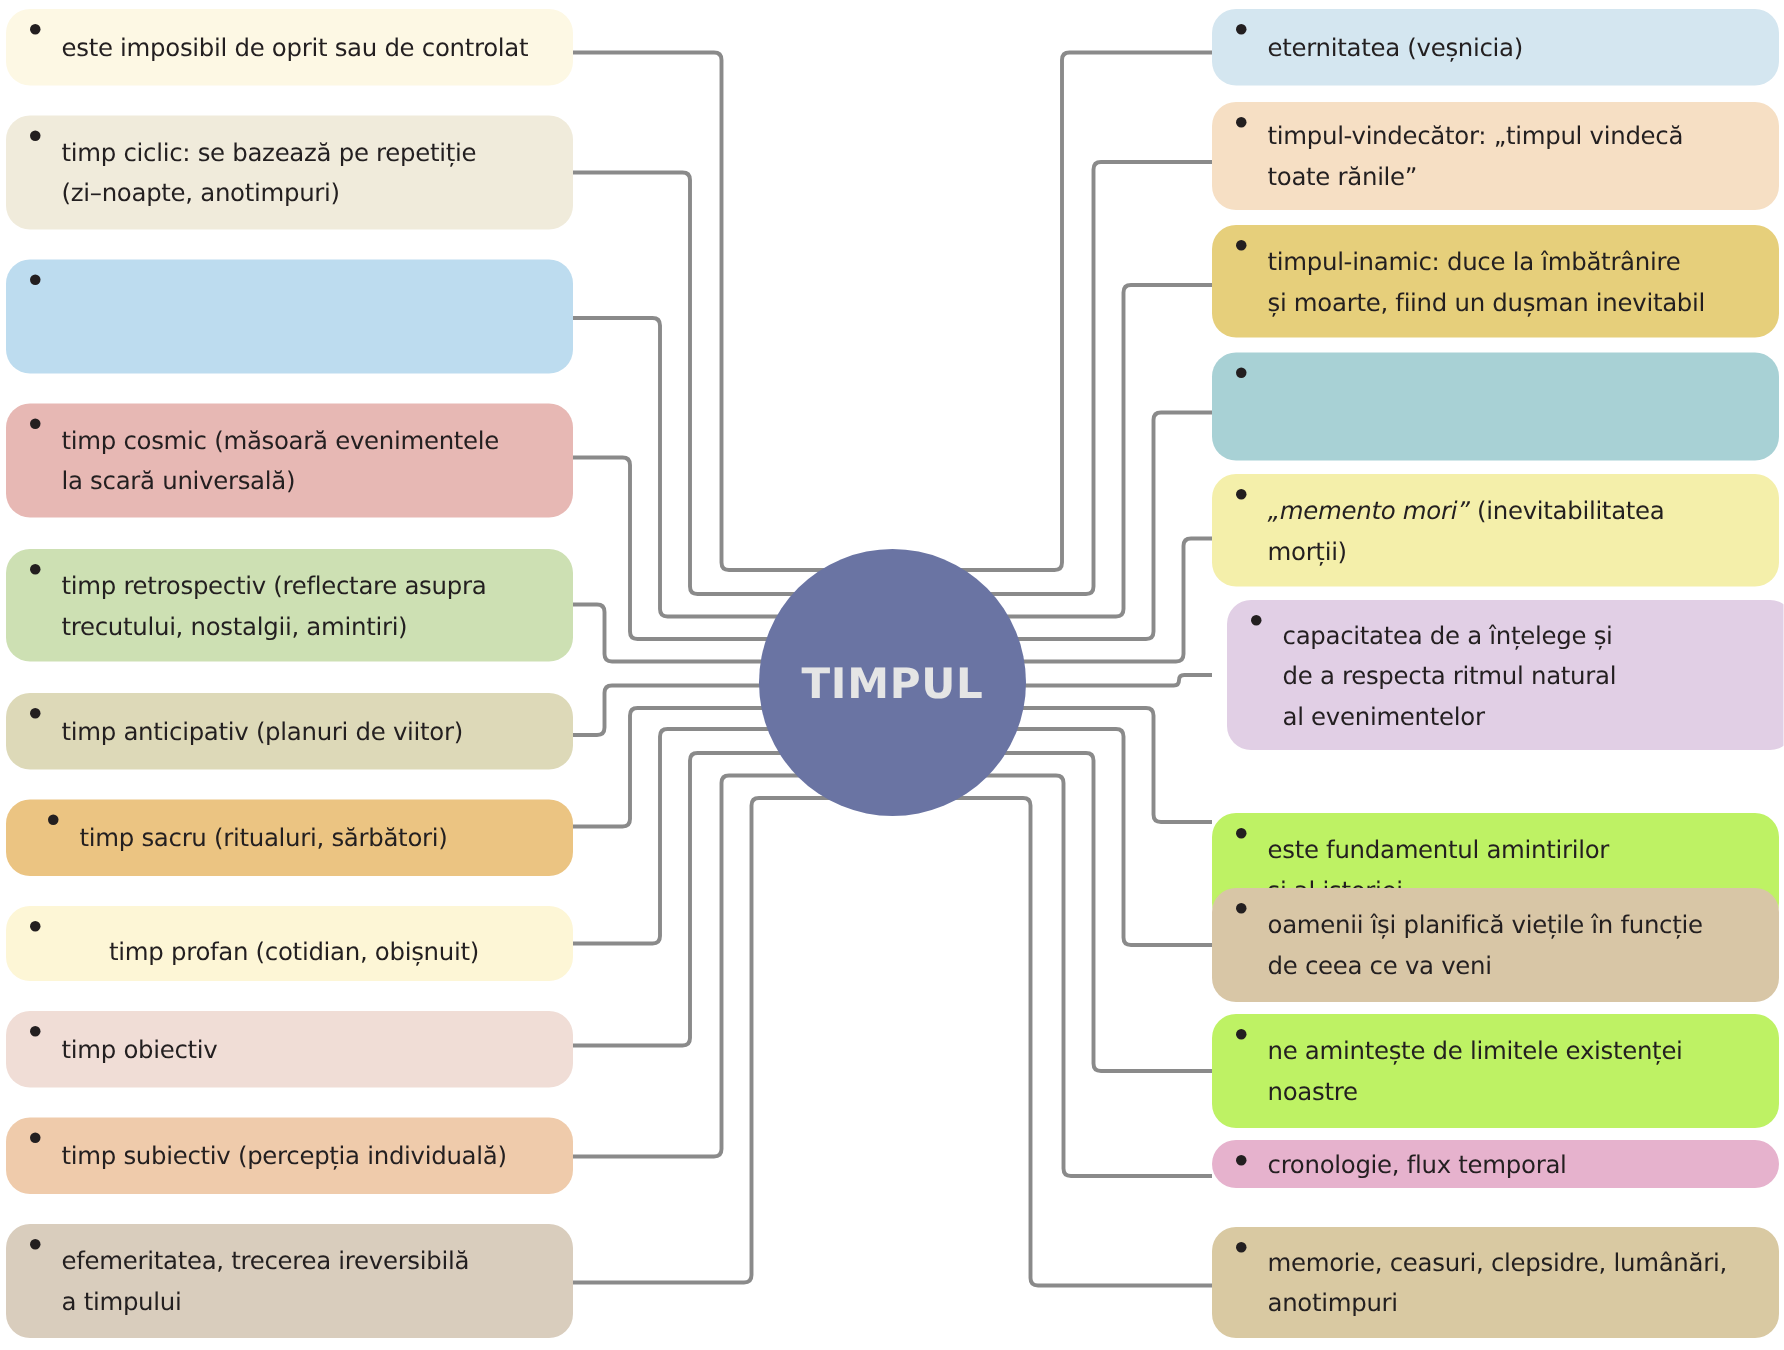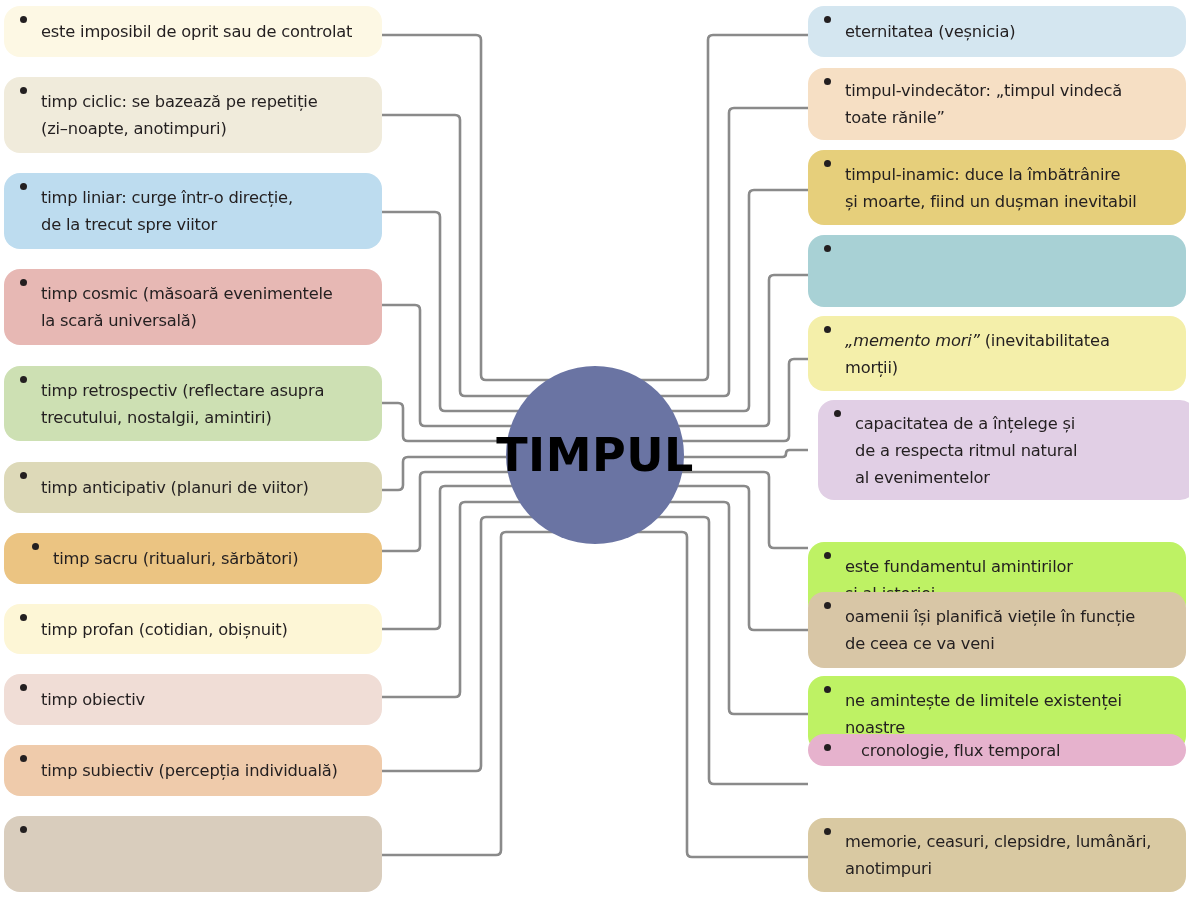--- a/index.html
+++ b/index.html
@@ -11,21 +11,21 @@
           display: flex; align-items: center; padding: 0 10px 0 16px; }
   .node .bullet { width: 7px; height: 7px; border-radius: 50%; background: #231f20;
                   flex: 0 0 auto; margin-right: 14px; align-self: flex-start; }
   .node .text { font-size: 16.3px; line-height: 27px; white-space: pre-line; letter-spacing: -0.2px; }
   .node .text i { font-style: italic; }
   .left { left: 4px; width: 378px; }
   .right { left: 808px; width: 378px; align-items: center; }
   #center { position: absolute; left: 506px; top: 366px; width: 178px; height: 178px;
             border-radius: 50%; background: #6a74a3; display: flex; align-items: center;
             justify-content: center; }
-  #center span { color: #000000; font-weight: bold; font-size: 46px; letter-spacing: 0.5px;
+  #center span { color: #e5e5e5; font-weight: bold; font-size: 28px; letter-spacing: 0.5px;
                  font-family: "DejaVu Sans", sans-serif; }
 </style>
 </head>
 <body>
 
 <svg id="connectors" xmlns="http://www.w3.org/2000/svg">
     <path d="M382 35 L476 35 Q481 35 481 40 L481 375 Q481 380 486 380 L703 380 Q708 380 708 375 L708 40 Q708 35 713 35 L808 35" style="stroke: rgb(138, 138, 138);"></path>
     <path d="M382 115 L455 115 Q460 115 460 120 L460 391 Q460 396 465 396 L724 396 Q729 396 729 391 L729 113 Q729 108 734 108 L808 108" style="stroke: rgb(138, 138, 138);"></path>
     <path d="M382 212 L435 212 Q440 212 440 217 L440 406 Q440 411 445 411 L744 411 Q749 411 749 406 L749 195 Q749 190 754 190 L808 190" style="stroke: rgb(138, 138, 138);"></path>
     <path d="M382 305 L415 305 Q420 305 420 310 L420 421 Q420 426 425 426 L764 426 Q769 426 769 421 L769 280 Q769 275 774 275 L808 275" style="stroke: rgb(138, 138, 138);"></path>
@@ -43,55 +43,55 @@
       <span class="bullet" style="margin-top: 10px;"></span>
       <span class="text">este imposibil de oprit sau de controlat</span>
     </div>
     <div class="node left" style="top: 77px; height: 76px; background: rgb(240, 235, 219);">
       <span class="bullet" style="margin-top: 10px;"></span>
       <span class="text">timp ciclic: se bazează pe repetiție
 (zi–noapte, anotimpuri)</span>
     </div>
     <div class="node left" style="top: 173px; height: 76px; background: rgb(189, 220, 239);">
       <span class="bullet" style="margin-top: 10px;"></span>
-      <span class="text">timp liniar: curge într-o direcție,
-de la trecut spre viitor</span>
     </div>
     <div class="node left" style="top: 269px; height: 76px; background: rgb(231, 184, 180);">
       <span class="bullet" style="margin-top: 10px;"></span>
       <span class="text">timp cosmic (măsoară evenimentele
 la scară universală)</span>
     </div>
     <div class="node left" style="top: 366px; height: 75px; background: rgb(205, 224, 179);">
       <span class="bullet" style="margin-top: 10px;"></span>
       <span class="text">timp retrospectiv (reflectare asupra
 trecutului, nostalgii, amintiri)</span>
     </div>
     <div class="node left" style="top: 462px; height: 51px; background: rgb(221, 217, 184);">
       <span class="bullet" style="margin-top: 10px;"></span>
       <span class="text">timp anticipativ (planuri de viitor)</span>
     </div>
     <div class="node left" style="top: 533px; height: 51px; background: rgb(235, 196, 130); padding-left: 28px;">
       <span class="bullet" style="margin-top: 10px;"></span>
       <span class="text">timp sacru (ritualuri, sărbători)</span>
     </div>
-    <div class="node left" style="top: 604px; height: 50px; background: rgb(253, 246, 214);">
+    <div class="node left" style="top: 604px; height: 50px; background: rgb(253, 246, 214); flex-direction: column;">
       <span class="bullet" style="margin-top: 10px;"></span>
       <span class="text">timp profan (cotidian, obișnuit)</span>
     </div>
     <div class="node left" style="top: 674px; height: 51px; background: rgb(240, 221, 214);">
       <span class="bullet" style="margin-top: 10px;"></span>
       <span class="text">timp obiectiv</span>
     </div>
     <div class="node left" style="top: 745px; height: 51px; background: rgb(239, 203, 171);">
       <span class="bullet" style="margin-top: 10px;"></span>
       <span class="text">timp subiectiv (percepția individuală)</span>
     </div>
     <div class="node left" style="top: 816px; height: 76px; background: rgb(217, 205, 189);">
       <span class="bullet" style="margin-top: 10px;"></span>
+      <span class="text">efemeritatea, trecerea ireversibilă
+a timpului</span>
     </div>
   </div>
 <div id="nodes-right">
     <div class="node right" style="top: 6px; height: 51px; background: rgb(212, 230, 240);">
       <span class="bullet" style="margin-top: 10px;"></span>
       <span class="text">eternitatea (veșnicia)</span>
     </div>
     <div class="node right" style="top: 68px; height: 72px; background: rgb(246, 223, 196);">
       <span class="bullet" style="margin-top: 10px;"></span>
       <span class="text">timpul-vindecător: „timpul vindecă
@@ -124,21 +124,21 @@
     <div class="node right" style="top: 592px; height: 76px; background: rgb(216, 198, 166);">
       <span class="bullet" style="margin-top: 10px;"></span>
       <span class="text">oamenii își planifică viețile în funcție
 de ceea ce va veni</span>
     </div>
     <div class="node right" style="top: 676px; height: 76px; background: #bef264;">
       <span class="bullet" style="margin-top: 10px;"></span>
       <span class="text">ne amintește de limitele existenței
 noastre</span>
     </div>
-    <div class="node right" style="top: 734px; height: 32px; background: rgb(230, 178, 205); gap: 16px;">
+    <div class="node right" style="top: 760px; height: 32px; background: rgb(230, 178, 205);">
       <span class="bullet" style="margin-top: 10px;"></span>
       <span class="text">cronologie, flux temporal</span>
     </div>
     <div class="node right" style="top: 818px; height: 74px; background: rgb(217, 201, 162);">
       <span class="bullet" style="margin-top: 10px;"></span>
       <span class="text">memorie, ceasuri, clepsidre, lumânări,
 anotimpuri</span>
     </div>
   </div>
 

